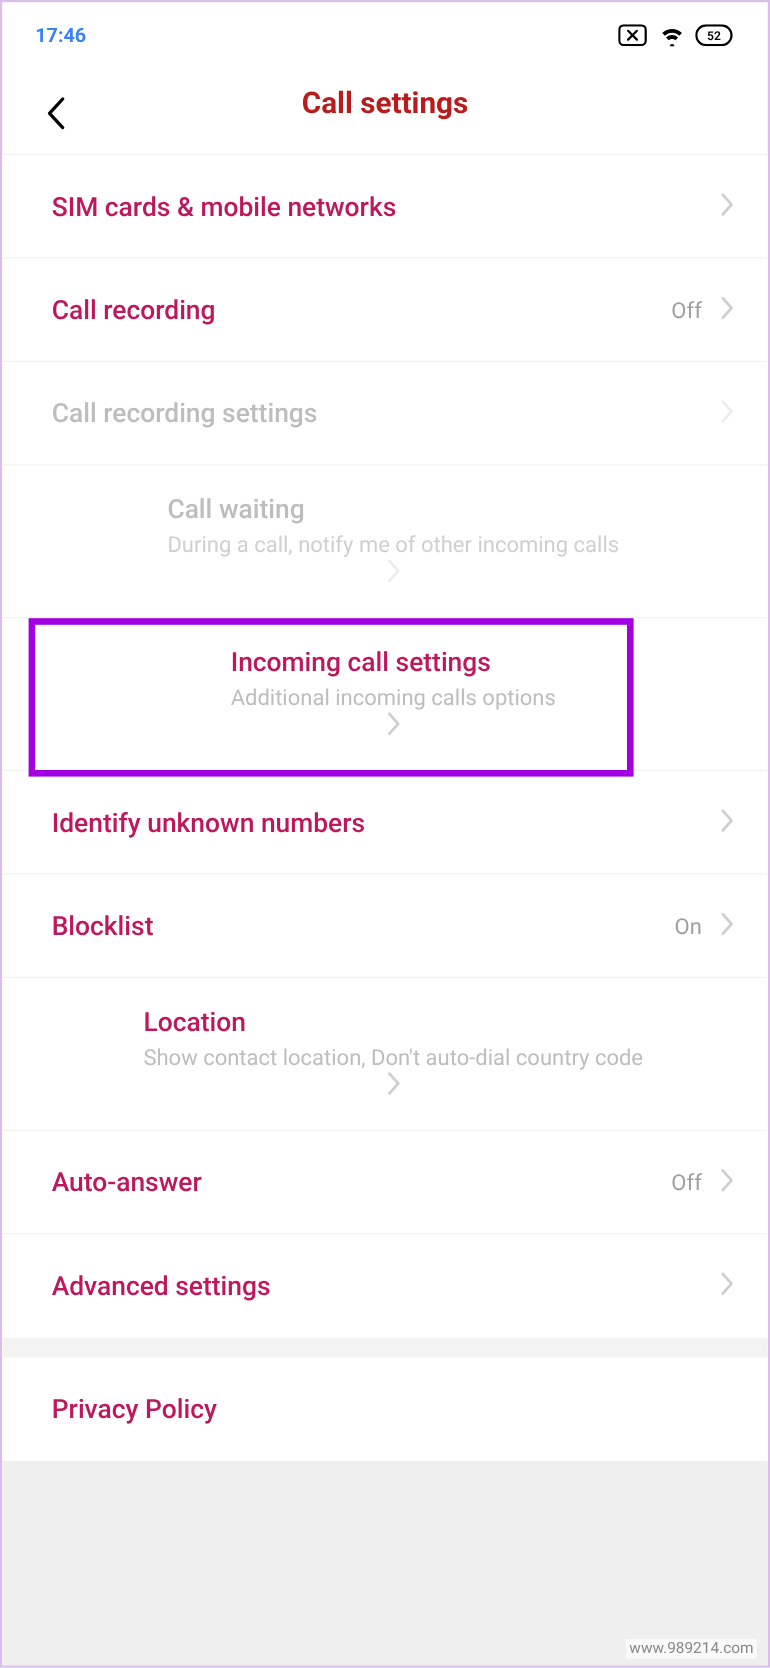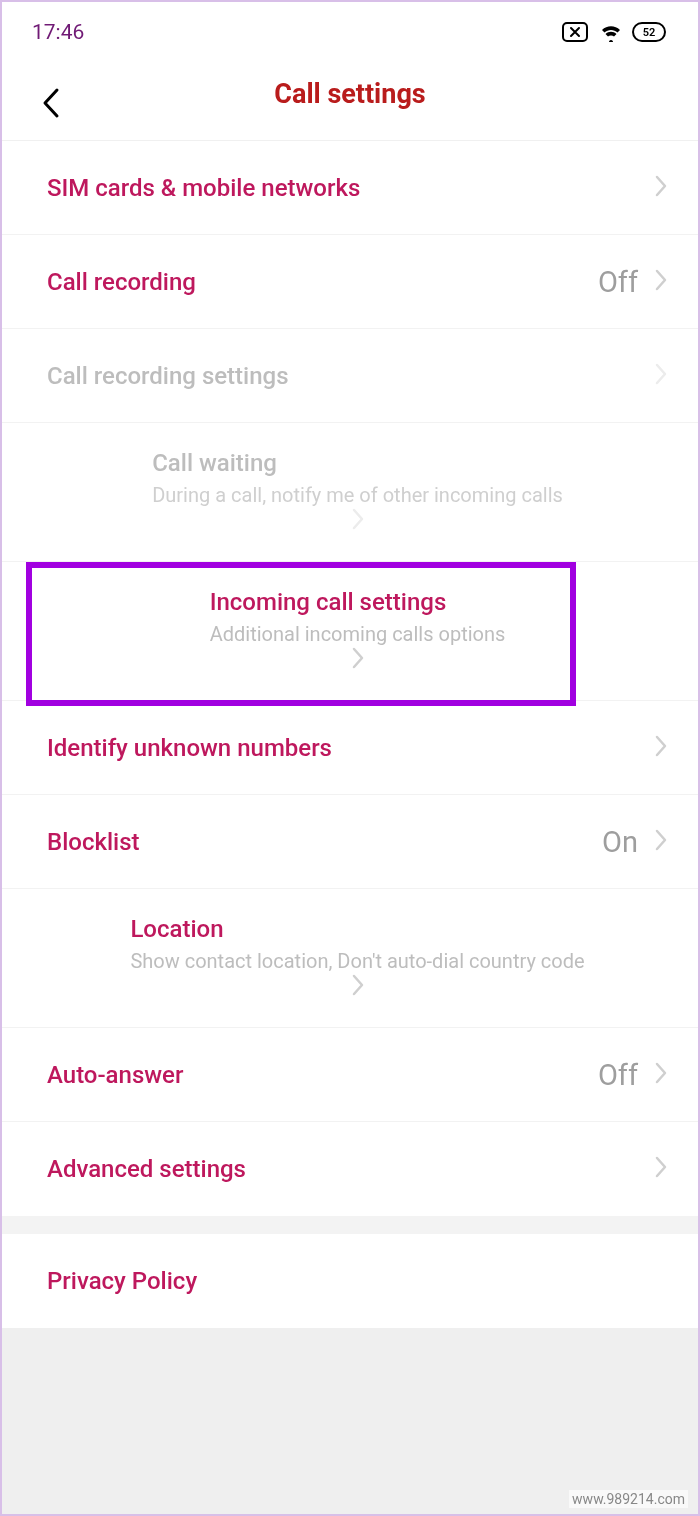--- a/index.html
+++ b/index.html
@@ -12,23 +12,23 @@
     border: 2px solid #d8bfe8;
   }
   .status-bar {
     display: flex;
     justify-content: space-between;
     align-items: center;
     padding: 12px 30px 8px 30px;
     height: 56px;
   }
   .status-time {
-    font-size: 21px;
-    font-weight: 400;
-    color: #701a75;
+    font-size: 18px;
+    font-weight: 700;
+    color: #3b82f6;
   }
   .status-icons {
     display: flex;
     gap: 8px;
   }
   .icon-svg { display: block; }
   .header {
     display: flex;
     align-items: center;
     padding: 20px 30px 30px 30px;
@@ -73,21 +73,21 @@
     color: #be185d;
     font-weight: 500;
   }
   .item-sub {
     font-size: 20px;
     color: #bdbdbd;
     margin-top: 6px;
     font-weight: 400;
   }
   .item-value {
-    font-size: 29px;
+    font-size: 20px;
     color: #9e9e9e;
     margin-right: 16px;
   }
   .chevron {
     color: #cfcfcf;
   }
   .disabled .item-label { color: #bdbdbd; }
   .disabled .item-sub { color: #cfcfcf; }
   .disabled .chevron { color: #ececec; }
   .section-gap {

